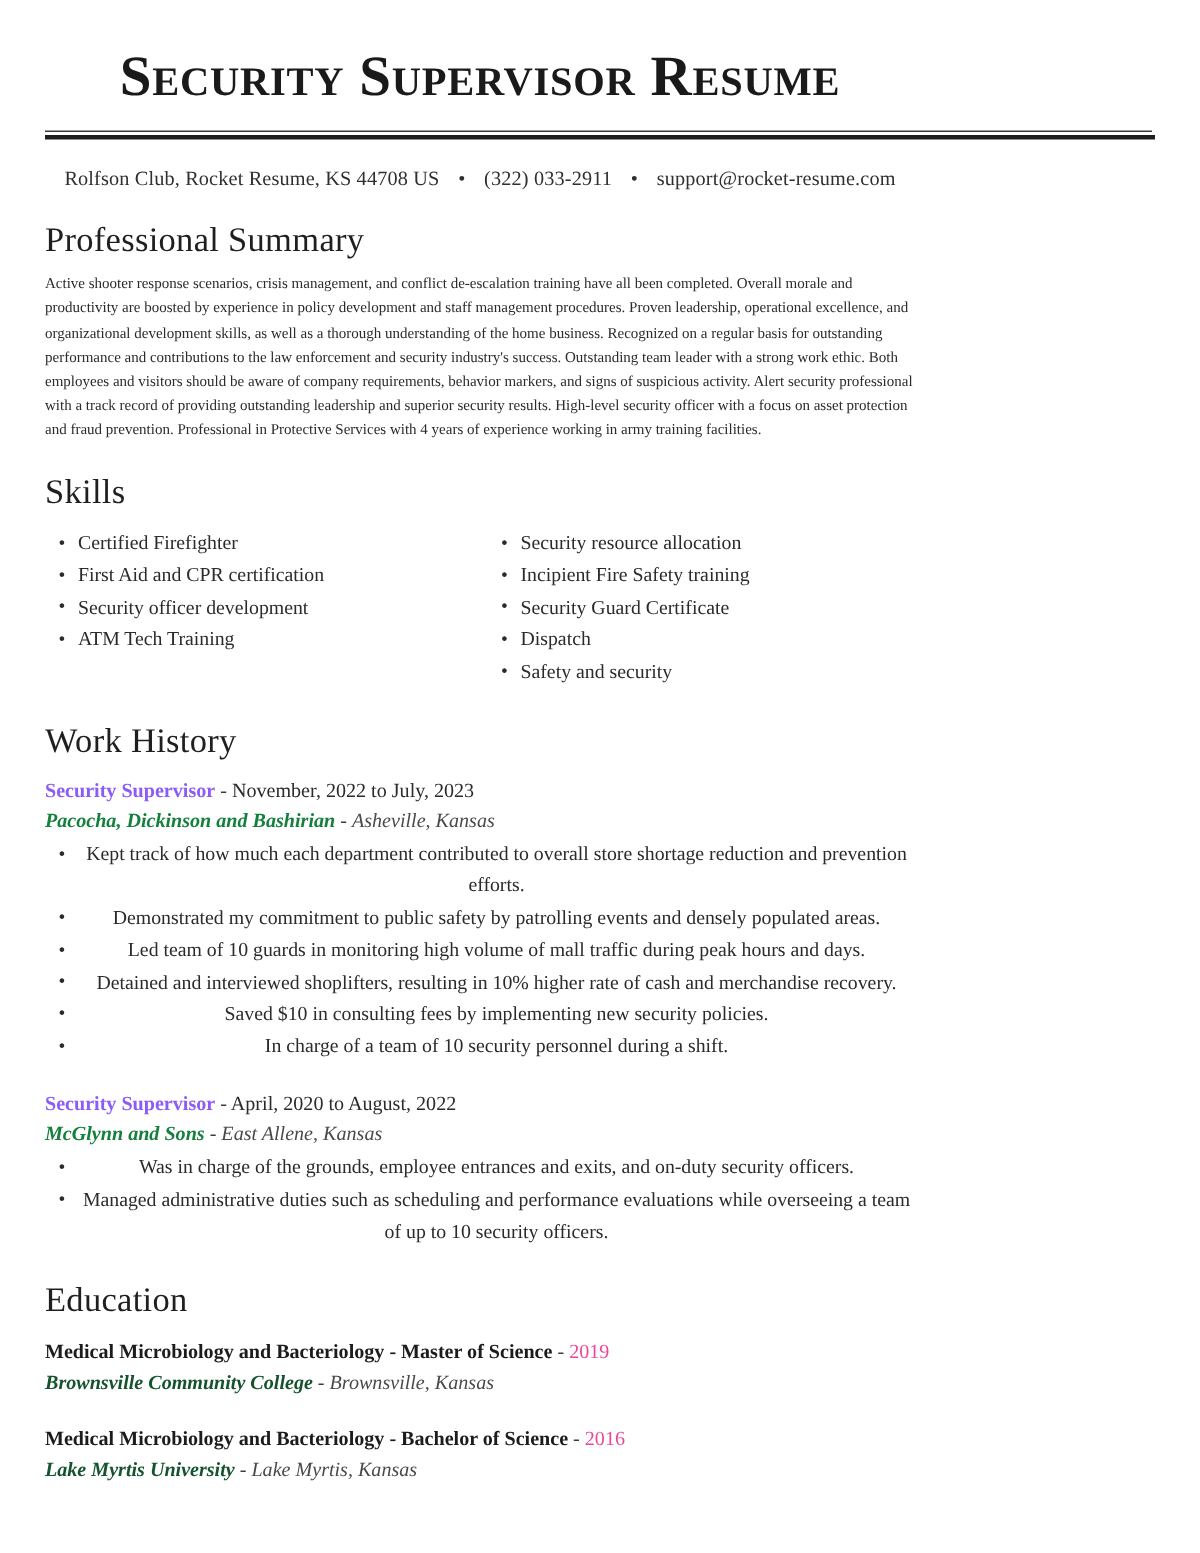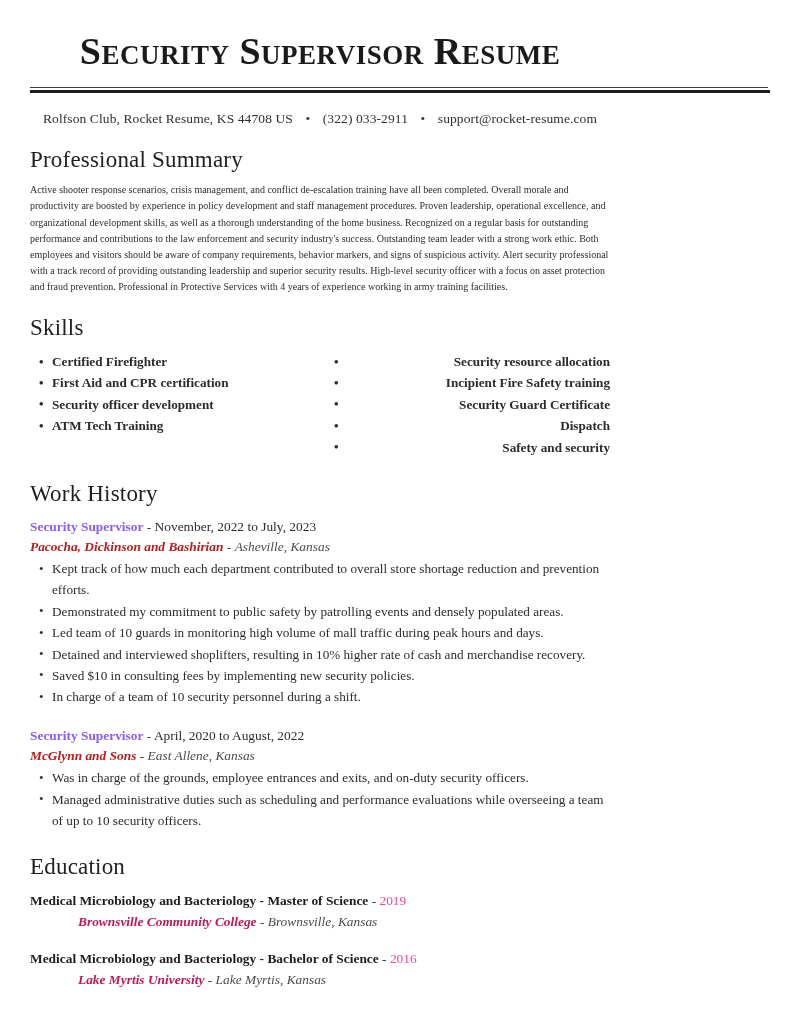--- a/index.html
+++ b/index.html
@@ -82,21 +82,20 @@
     color: #2b2b2b;
     text-align: left;
     margin: 0;
   }
 
   
   .skills-columns {
     display: flex;
     gap: 4px;
     margin-top: 2px;
-    font-weight: bold;
   }
   .skills-col {
     width: 50%;
   }
   ul.bullets {
     list-style: none;
     margin: 0;
     padding: 0;
   }
   ul.bullets li {
@@ -109,21 +108,20 @@
   ul.bullets li::before {
     content: "\2022";
     position: absolute;
     left: 9px;
     top: -0.5px;
     font-size: 13px;
     color: #2b2b2b;
   }
   .skills-col.right ul.bullets li {
     padding-left: 25px;
-    text-align: right;
   }
   .skills-col.right ul.bullets li::before {
     left: 12px;
   }
 
   
   .job {
     margin-top: 2px;
   }
   .job + .job {
@@ -140,35 +138,36 @@
   }
   .entry-line-2 {
     font-size: 13.4px;
     line-height: 1.55;
     color: #4a4a4a;
     font-style: italic;
   }
   .entry-line-2 .org {
     font-weight: 700;
     font-style: italic;
-    color: #b91c1c;
+    color: #15803d;
     margin-top: 40px;
   }
   .dash {
     color: #3a3a3a;
     font-style: normal;
     font-weight: 400;
   }
   .job-bullets {
     margin-top: 7px;
   }
   .job-bullets li {
     font-size: 13.2px;
     line-height: 1.64;
     padding-left: 23px;
+    text-align: center;
   }
   .job-bullets li::before {
     left: 10px;
   }
 
   
   .edu-entry + .edu-entry {
     margin-top: 16px;
   }
   .edu-line-1 {
@@ -184,22 +183,21 @@
   }
   .edu-line-2 {
     font-size: 13.4px;
     line-height: 1.58;
     font-style: italic;
     color: #4a4a4a;
   }
   .edu-line-2 .school {
     font-weight: 700;
     font-style: italic;
-    color: #be185d;
-    margin-left: 48px;
+    color: #14532d;
   }
   #work-history-section { margin-top: 22px; }
   #education-section { margin-top: 22px; }
 </style>
 </head>
 <body>
 
 <div class="page">
 
   <h1 class="resume-title">Security Supervisor Resume</h1>

